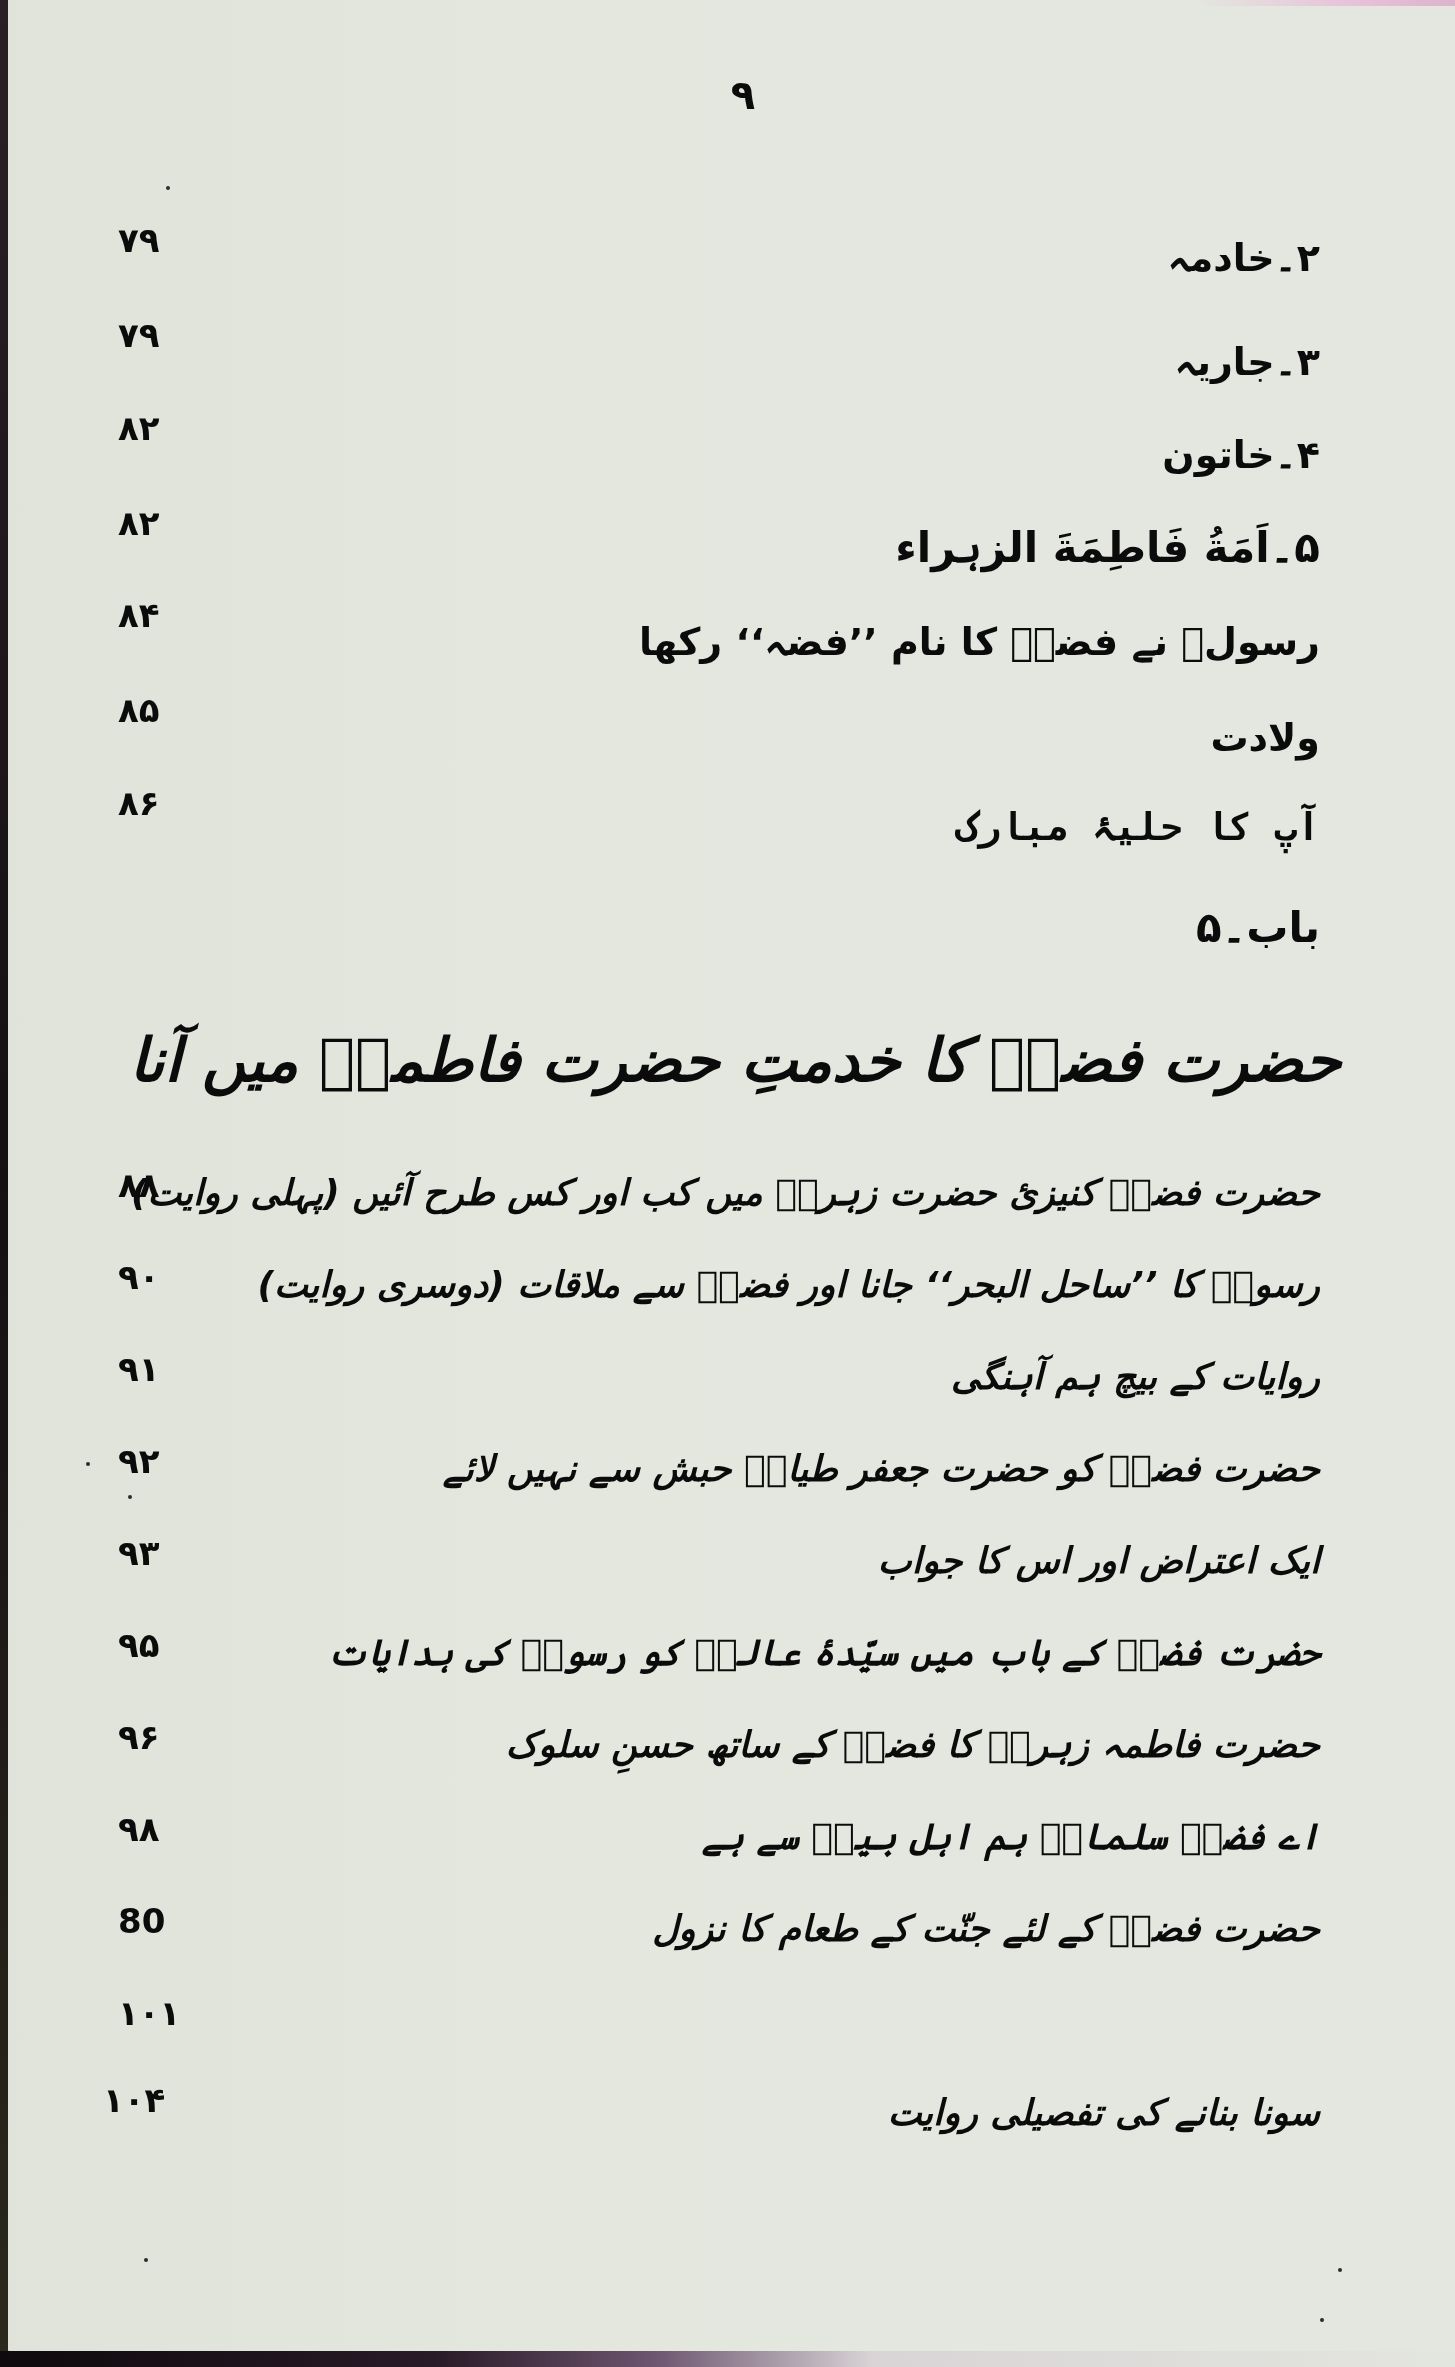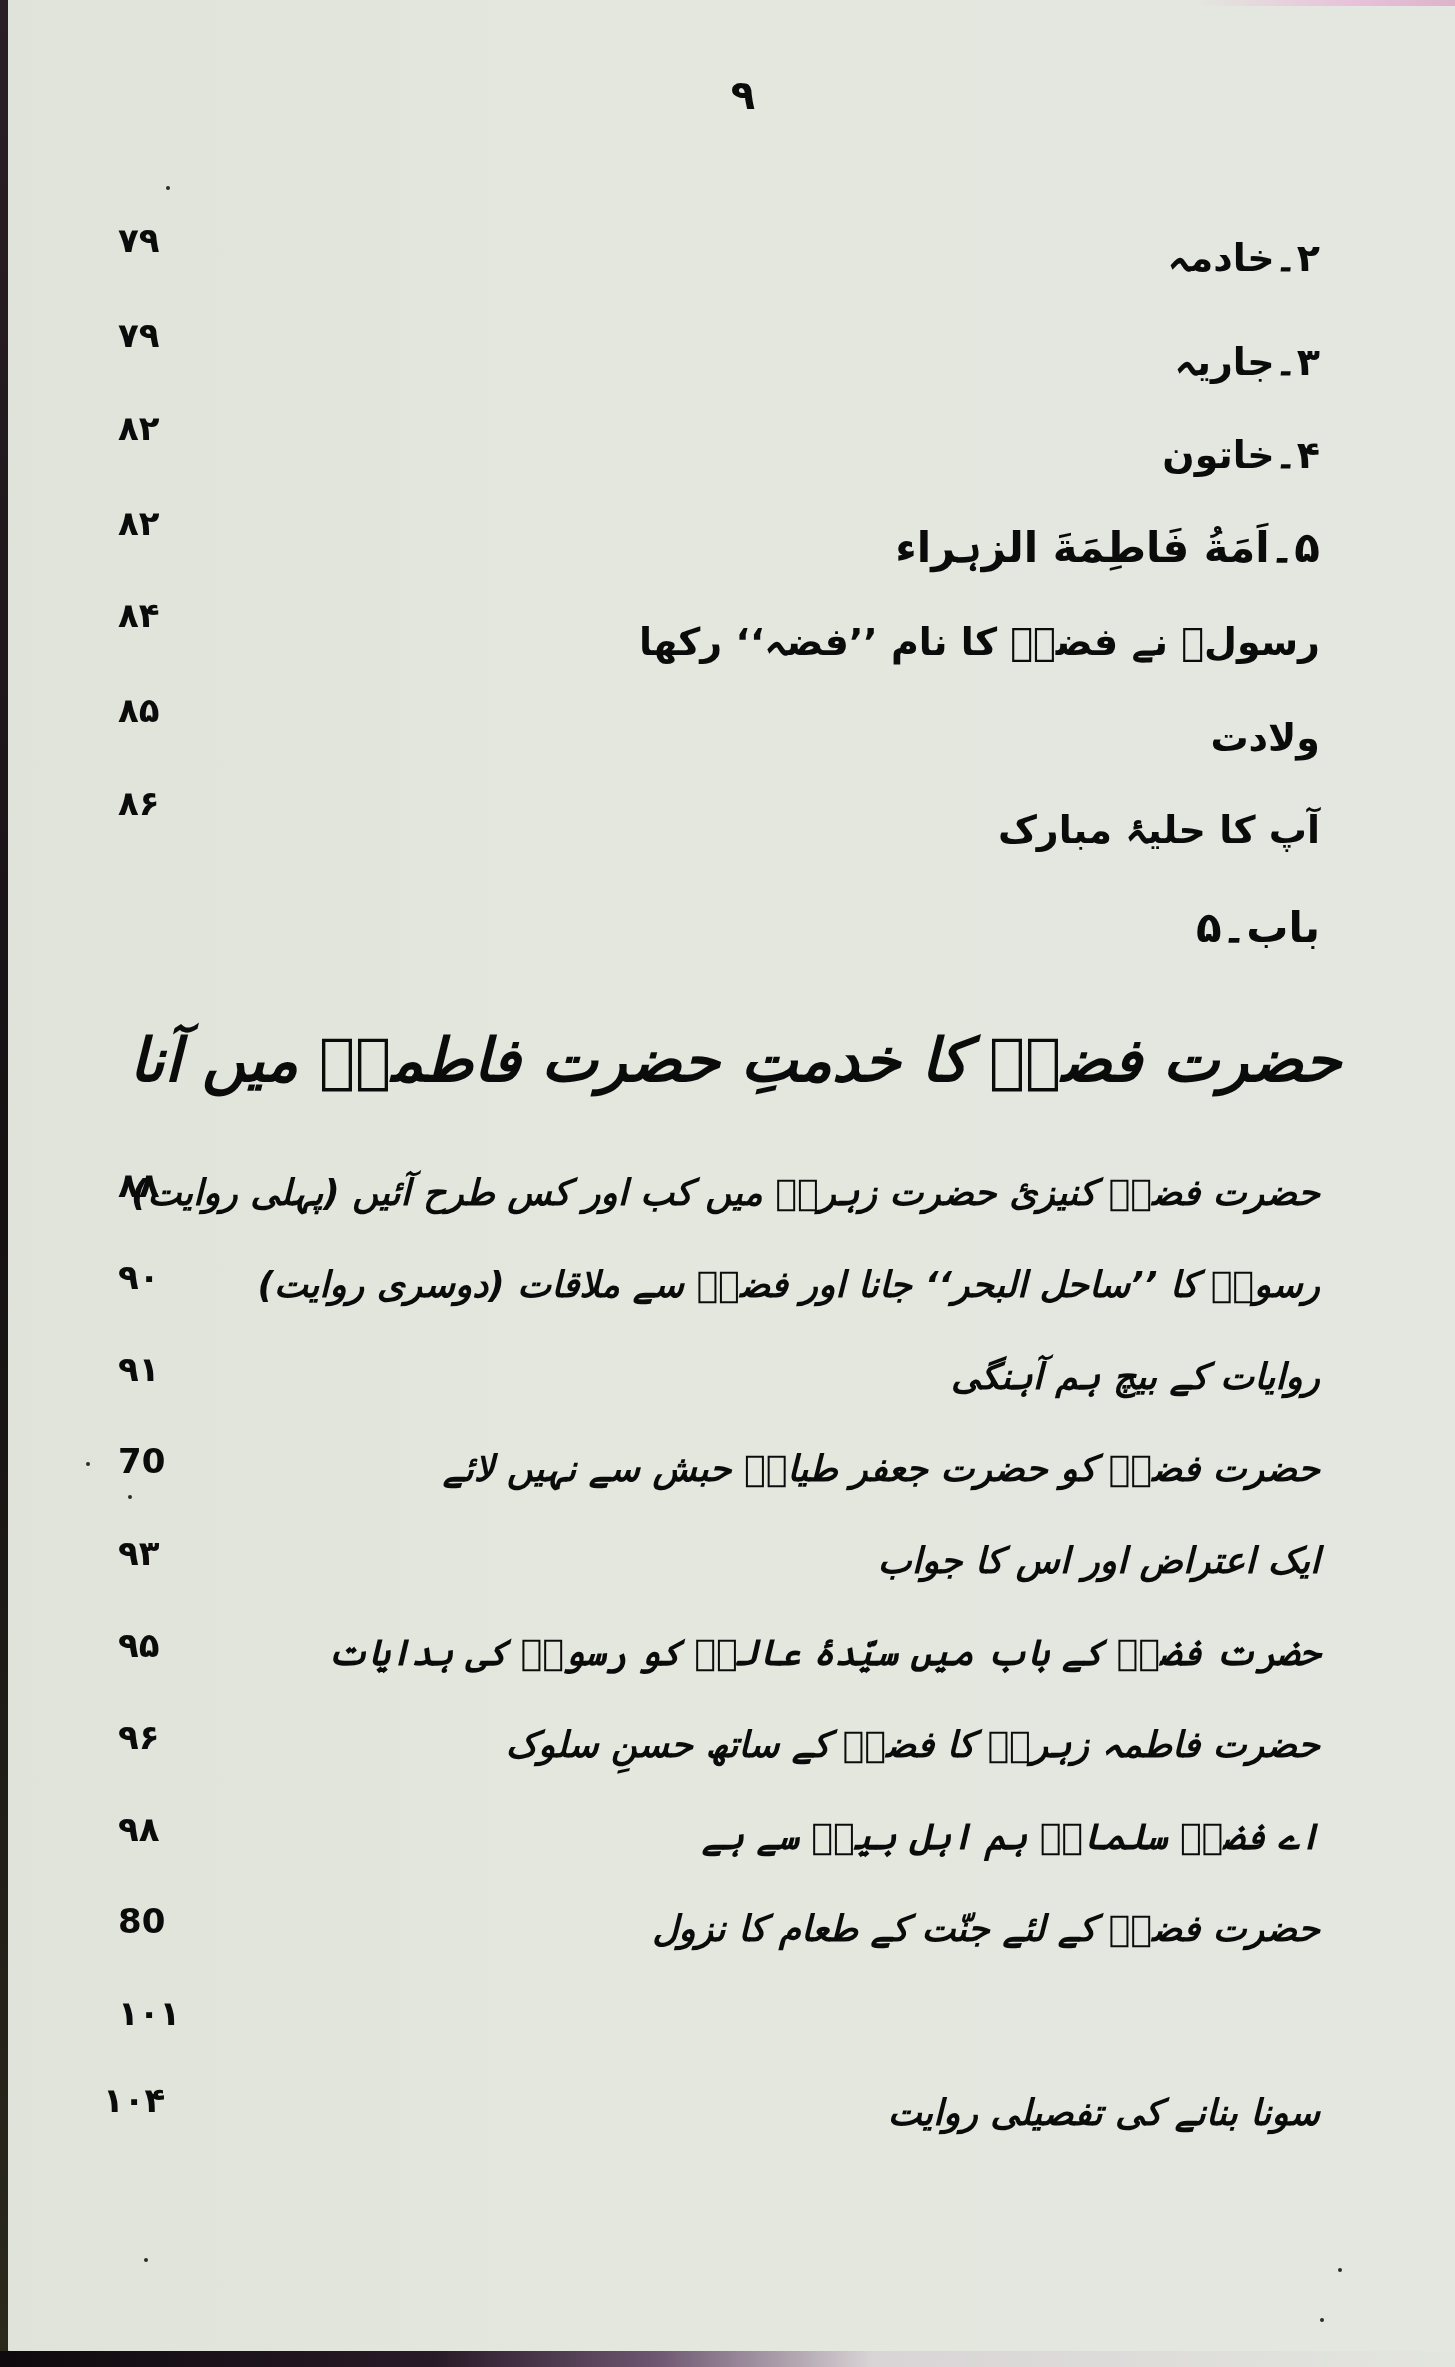--- a/index.html
+++ b/index.html
@@ -122,37 +122,37 @@
 
   <div class="urdu entry" style="top:518px; font-size:42px;">۵۔اَمَةُ فَاطِمَةَ الزہراء</div>
   <div class="pnum" style="top:498px;">۸۲</div>
 
   <div class="urdu entry" style="top:612px;">رسولؐ نے فضہؑ کا نام ’’فضہ‘‘ رکھا</div>
   <div class="pnum" style="top:590px;">۸۴</div>
 
   <div class="urdu entry" style="top:708px;">ولادت</div>
   <div class="pnum" style="top:685px;">۸۵</div>
 
-  <div class="urdu entry" style="top:800px;">آپ کا حلیۂ مبارک</div>
+  <div class="urdu entry" style="top:800px;font-family:Liberation Mono, monospace;">آپ کا حلیۂ مبارک</div>
   <div class="pnum" style="top:778px;">۸۶</div>
 
   <div class="urdu entry" style="top:898px; font-size:42px;">باب۔۵</div>
   <div class="urdu chapter-heading" style="top:1015px;">حضرت فضہؑ کا خدمتِ حضرت فاطمہؑ میں آنا</div>
 
   <div class="urdu entry sm" style="top:1163px;">حضرت فضہؑ کنیزیٔ حضرت زہراؑ میں کب اور کس طرح آئیں (پہلی روایت)</div>
   <div class="pnum" style="top:1160px;">۸۸</div>
 
   <div class="urdu entry sm" style="top:1255px;">رسولؐ کا ’’ساحل البحر‘‘ جانا اور فضہؑ سے ملاقات (دوسری روایت)</div>
   <div class="pnum" style="top:1252px;">۹۰</div>
 
   <div class="urdu entry sm" style="top:1347px;text-align:center;">روایات کے بیچ ہم آہنگی</div>
   <div class="pnum" style="top:1344px;">۹۱</div>
 
   <div class="urdu entry sm" style="top:1439px;">حضرت فضہؑ کو حضرت جعفر طیارؑ حبش سے نہیں لائے</div>
-  <div class="pnum" style="top:1436px;">70</div>
+  <div class="pnum" style="top:1436px;">۹۲</div>
 
   <div class="urdu entry sm" style="top:1531px;">ایک اعتراض اور اس کا جواب</div>
   <div class="pnum" style="top:1528px;">۹۳</div>
 
   <div class="urdu entry sm" style="top:1623px;">حضرت فضہؑ کے باب میں سیّدۂ عالمؑ کو رسولؐ کی ہدایات</div>
   <div class="pnum" style="top:1620px;">۹۵</div>
 
   <div class="urdu entry sm" style="top:1715px;">حضرت فاطمہ زہراؑ کا فضہؑ کے ساتھ حسنِ سلوک</div>
   <div class="pnum" style="top:1712px;">۹۶</div>
 

